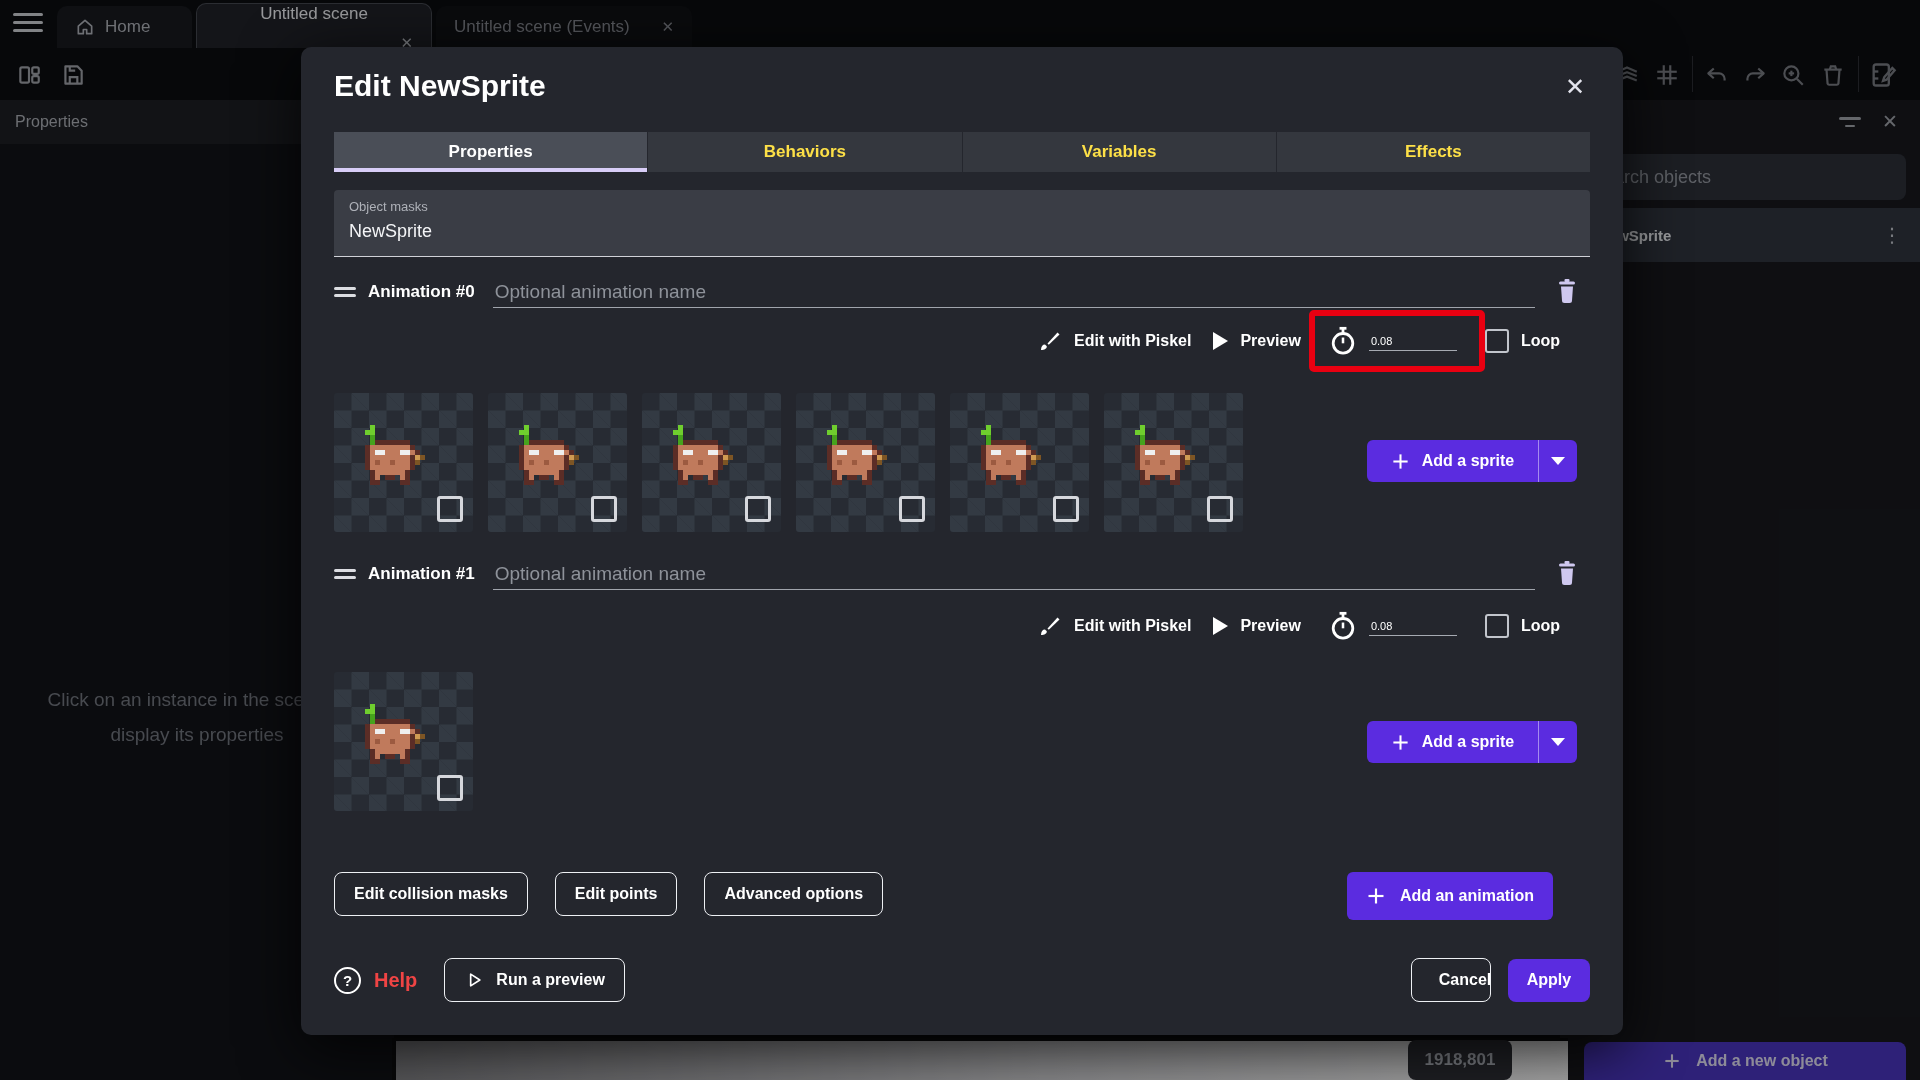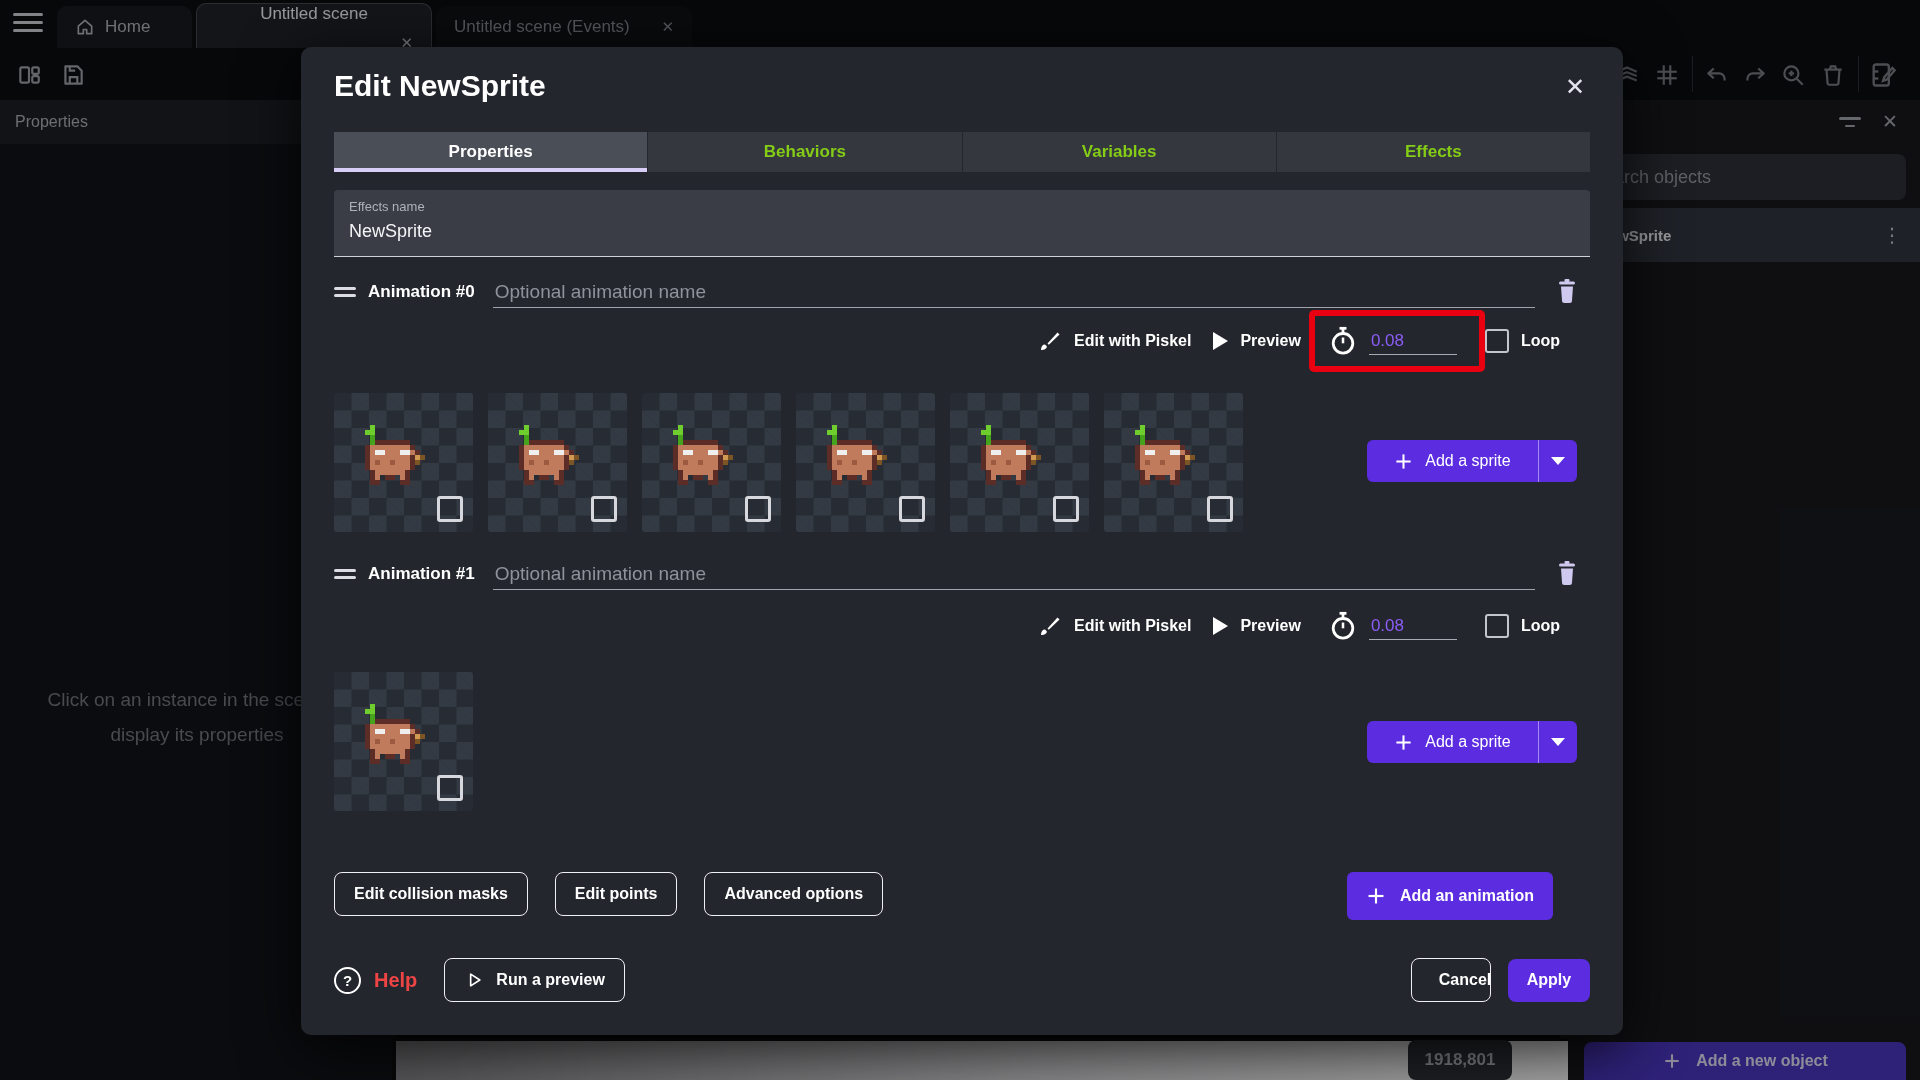--- a/index.html
+++ b/index.html
@@ -59,21 +59,21 @@
   #dim { position:absolute; inset:0; background:rgba(0,0,0,0.35); z-index:4; }
 
   
   #dialog { position:absolute; left:301px; top:47px; width:1322px; height:988px; background:#24262d;
             border-radius:10px; z-index:10; box-shadow:0 14px 60px rgba(0,0,0,0.8); }
   #dlg-title { position:absolute; left:33px; top:22px; font-size:30px; font-weight:bold; color:#ffffff; }
   #dlg-close { position:absolute; right:38px; top:26px; font-size:24px; color:#e2e3ec; cursor:pointer; }
 
   #dlg-tabs { position:absolute; left:33px; right:33px; top:85px; height:40px; display:flex; }
   .dtab { flex:1; background:#34373e; display:flex; align-items:center; justify-content:center;
-          font-size:17px; font-weight:bold; color:#84cc16; border-right:1px solid #24262d; cursor:pointer; }
+          font-size:17px; font-weight:bold; color:#fde047; border-right:1px solid #24262d; cursor:pointer; }
   .dtab:last-child { border-right:none; }
   .dtab.active { background:#4a4e57; color:#ffffff; box-shadow:inset 0 -4px 0 #d8cdf7; }
 
   #obj-field { position:absolute; left:33px; right:33px; top:143px; height:67px; background:#3a3d45;
                border-bottom:1px solid #d0d2d8; border-radius:4px 4px 0 0; padding:9px 15px; }
   #obj-field .lbl { font-size:13px; color:#aeb1b8; }
   #obj-field .val { font-size:18px; color:#f4f5f7; margin-top:7px; }
 
   .anim-row { position:absolute; left:33px; right:42px; height:34px; display:flex; align-items:center; }
   .drag-handle { width:22px; margin-right:12px; }
@@ -84,40 +84,40 @@
   .anim-name-input::placeholder { color:#8e929a; }
   .trash-btn { margin-left:18px; width:28px; height:30px; background:transparent; border:none; cursor:pointer; }
 
   .ctrl-row { position:absolute; left:33px; right:63px; height:44px; display:flex; align-items:center;
               justify-content:flex-end; gap:22px; }
   .ctrl-btn { display:flex; align-items:center; gap:12px; font-size:16px; font-weight:bold; color:#ffffff; cursor:pointer; }
   .play-tri { width:0; height:0; border-left:15px solid #fff; border-top:9px solid transparent;
               border-bottom:9px solid transparent; }
   .timer-group { position:relative; display:flex; align-items:center; gap:12px; padding:0 6px; }
   .timer-input { width:88px; background:transparent; border:none; border-bottom:1px solid #a6aab2;
-                 font-size:17px; color:#8b5cf6; padding:3px 2px; font-family:"Liberation Sans",sans-serif; }
+                 font-size:11px; color:#ffffff; padding:3px 2px; font-family:"Liberation Sans",sans-serif; }
   .red-frame { position:absolute; left:-14px; top:-16px; right:-22px; bottom:-16px;
                border:6px solid #e90011; border-radius:5px; pointer-events:none; display:none; }
   .timer-group.highlight .red-frame { display:block; }
   .checkbox { width:24px; height:24px; border:2.5px solid #c2c5cc; border-radius:3px; background:transparent; }
 
   .frames-row { position:absolute; left:33px; height:139px; display:flex; gap:15px; }
   .tile { position:relative; width:139px; height:139px; border-radius:3px; background-color:#272b33;
           background-image:
             linear-gradient(45deg,#333a43 25%,transparent 25%,transparent 75%,#333a43 75%),
             linear-gradient(45deg,#333a43 25%,transparent 25%,transparent 75%,#333a43 75%);
           background-size:35px 35px; background-position:0 0,17.5px 17.5px; cursor:pointer; }
   .tile svg { position:absolute; left:26px; top:32px; }
   .tile .tile-cb { position:absolute; right:10px; bottom:10px; width:26px; height:26px;
                    border:3px solid #d6d8dd; border-radius:3px; }
 
   .add-sprite-btn { position:absolute; width:210px; height:42px; background:#5b2ce0; border-radius:6px;
                     display:flex; align-items:center; color:#fff; cursor:pointer; }
   .add-sprite-btn .main { flex:1; display:flex; align-items:center; justify-content:center; gap:12px;
-                          font-size:16px; font-weight:normal; height:100%; }
+                          font-size:16px; font-weight:bold; height:100%; }
   .add-sprite-btn .sep { width:1px; height:100%; background:rgba(255,255,255,0.45); }
   .add-sprite-btn .caret-zone { width:38px; height:100%; display:flex; align-items:center; justify-content:center; }
   .caret { width:0; height:0; border-left:7px solid transparent; border-right:7px solid transparent;
            border-top:8px solid #ffffff; }
 
   .outline-btn { height:44px; border:1px solid #eef0f4; border-radius:8px; background:transparent;
                  color:#ffffff; font-size:16px; font-weight:bold; padding:0 19px; display:flex;
                  align-items:center; gap:12px; cursor:pointer; font-family:"Liberation Sans",sans-serif; }
   .fill-btn { background:#5b2ce0; border:none; border-radius:6px; color:#fff; font-size:16px; font-weight:bold;
               display:flex; align-items:center; justify-content:center; gap:14px; cursor:pointer;
@@ -267,21 +267,21 @@
   <div id="dlg-close">✕</div>
 
   <div id="dlg-tabs">
     <div class="dtab active">Properties</div>
     <div class="dtab">Behaviors</div>
     <div class="dtab">Variables</div>
     <div class="dtab">Effects</div>
   </div>
 
   <div id="obj-field">
-    <div class="lbl">Effects name</div>
+    <div class="lbl">Object masks</div>
     <div class="val">NewSprite</div>
   </div>
 
   <div class="anim-row" style="top:228px">
     <div class="drag-handle">
         <i></i>
         <i></i>
       </div>
     <span class="anim-label">Animation #0</span>
     <input class="anim-name-input" placeholder="Optional animation name" style="">

